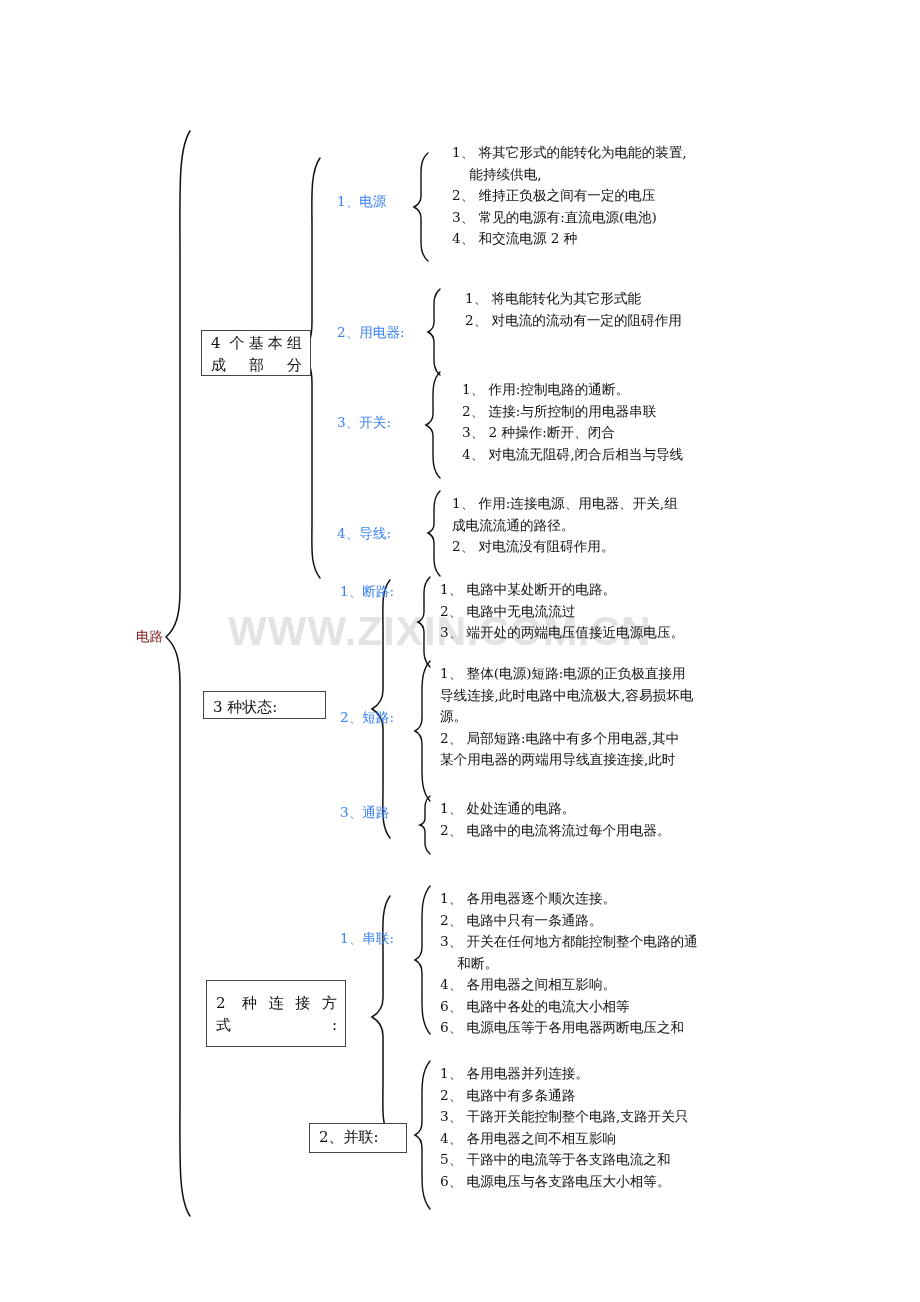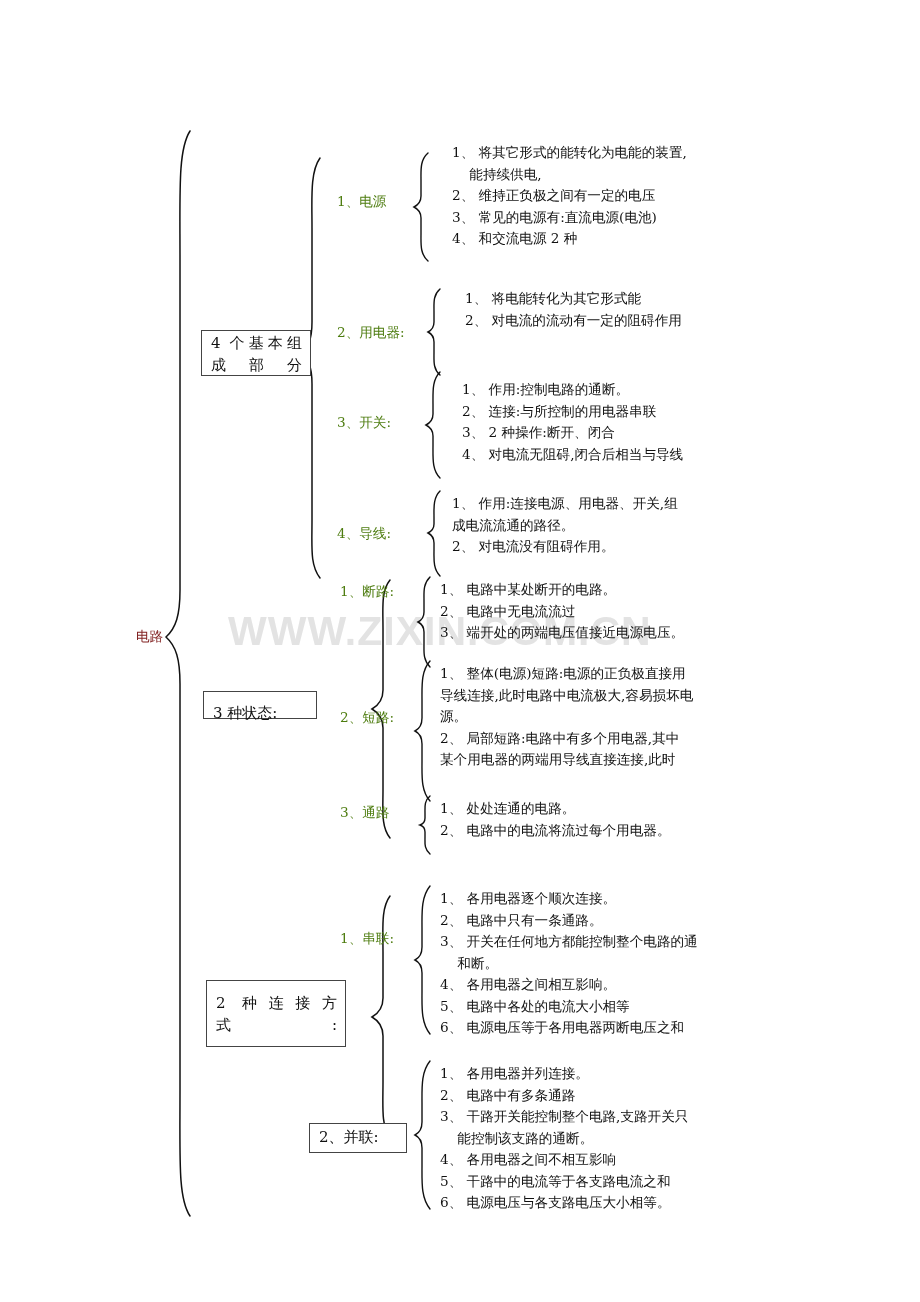--- a/index.html
+++ b/index.html
@@ -48,21 +48,21 @@
     text-align: justify;
     text-align-last: justify;
   }
   .root-label {
     position: absolute;
     z-index: 3;
     font-size: 13.6px;
     color: #7f1d1d;
     white-space: pre;
   }
-  .sub { position: absolute; z-index: 3; font-size: 13.6px; white-space: pre; color:#4d7c0f;}
+  .sub { position: absolute; z-index: 3; font-size: 13.6px; white-space: pre; color:#3b82f6;}
   .bullets { position: absolute; z-index: 3; font-size: 13.6px; line-height: 21.5px; color:#111; }
   .bullets .row { display: block; white-space: pre; }
   .bullets .cont { display: block; white-space: pre; }
 </style>
 </head>
 <body>
 
 <div id="page">
 
   <div class="wm">WWW.ZIXIN.COM.CN</div>
@@ -101,21 +101,21 @@
     </g>
   </svg>
 
   <div class="root-label" style="left:136px; top:628px;">电路</div>
 
   <div class="node-box" style="left:201px; top:330px; width:110px; height:46px;">
     <div class="just">4 个基本组</div>
     <div class="just last">成部分</div>
   </div>
 
-  <div class="node-box" style="left:203px; top:691px; width:114px; height:28px; padding-top:11px;">
+  <div class="node-box" style="left:203px; top:691px; width:123px; height:28px; padding-top:5px;">
     <div>3 种状态:</div>
   </div>
 
   <div class="node-box" style="left:206px; top:980px; width:140px; height:67px; padding-top:12px;">
     <div class="just">2 种连接方</div>
     <div class="just last">式:</div>
   </div>
 
   <div class="sub" style="left:337px; top:193px;">1、电源</div>
   <div class="sub" style="left:337px; top:324px;">2、用电器:</div>
@@ -176,27 +176,26 @@
     <span class="row">1、 处处连通的电路。</span>
     <span class="row">2、 电路中的电流将流过每个用电器。</span>
   </div>
 
   <div class="bullets" style="left:440px; top:888px;">
     <span class="row">1、 各用电器逐个顺次连接。</span>
     <span class="row">2、 电路中只有一条通路。</span>
     <span class="row">3、 开关在任何地方都能控制整个电路的通</span>
     <span class="cont">    和断。</span>
     <span class="row">4、 各用电器之间相互影响。</span>
-    <span class="row">5、 电路中各处的电流大小相等</span>
+    <span class="row">6、 电路中各处的电流大小相等</span>
     <span class="row">6、 电源电压等于各用电器两断电压之和</span>
   </div>
 
   <div class="bullets" style="left:440px; top:1063px;">
     <span class="row">1、 各用电器并列连接。</span>
     <span class="row">2、 电路中有多条通路</span>
     <span class="row">3、 干路开关能控制整个电路,支路开关只</span>
-    <span class="cont">    能控制该支路的通断。</span>
     <span class="row">4、 各用电器之间不相互影响</span>
     <span class="row">5、 干路中的电流等于各支路电流之和</span>
     <span class="row">6、 电源电压与各支路电压大小相等。</span>
   </div>
 
 </div>
 
 </body></html>

